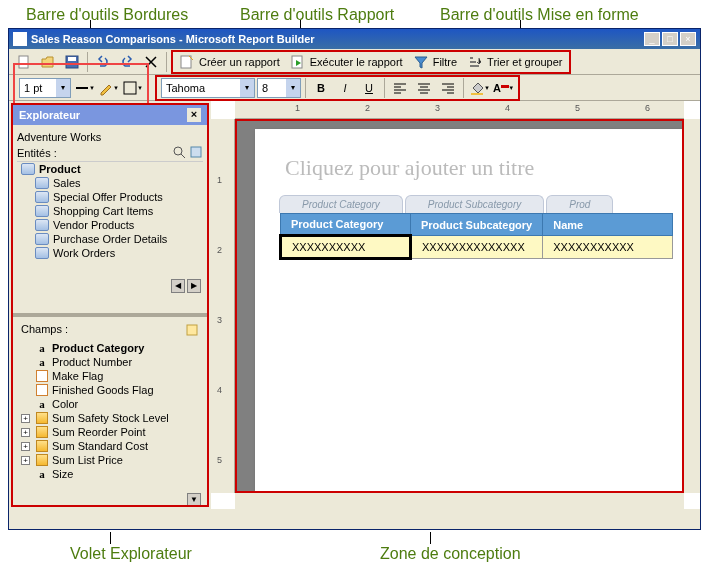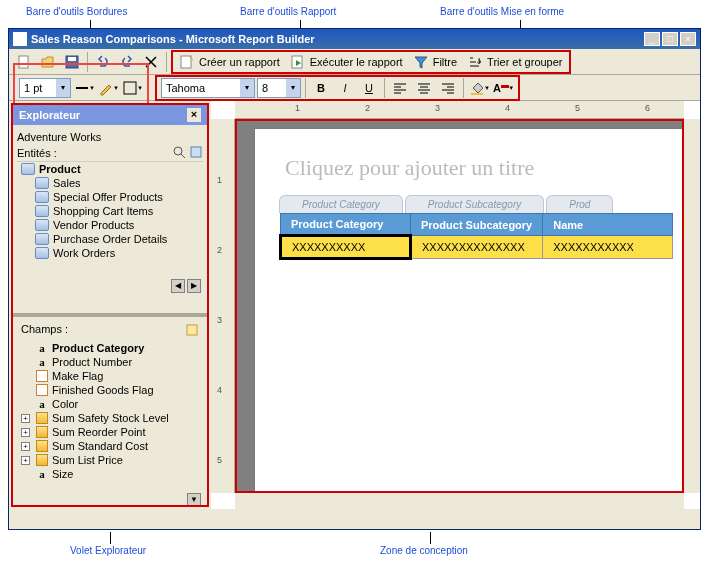--- a/index.html
+++ b/index.html
@@ -1,17 +1,17 @@
 <!DOCTYPE html>
 <html><head>
 <meta charset="utf-8">
 <style>
 * { box-sizing: border-box; margin: 0; padding: 0; font-family: Tahoma, sans-serif; font-size: 11px; }
 body { background: #fff; width: 709px; height: 569px; position: relative; overflow: hidden; }
-.annotation { position: absolute; font-size: 10px; color: #1d4ed8; }
+.annotation { position: absolute; font-size: 16px; color: #4d7c0f; }
 .window { position: absolute; left: 8px; top: 28px; width: 693px; height: 502px; border: 1px solid #0a246a; background: #ece9d8; }
 .titlebar { background: linear-gradient(#1e56c3,#3a6ea5); color: #fff; height: 20px; display: flex; align-items: center; padding: 0 4px; }
 .titlebar-icon { width: 14px; height: 14px; background: #fff; margin-right: 4px; display:inline-block; }
 .titlebar-text { flex:1; font-weight:bold; font-size: 11px; }
 .winbtns { display:flex; gap:2px; }
 .winbtn { width:16px; height:14px; background:#d4d0c8; border:1px solid #fff; font-size:9px; text-align:center; line-height:12px; cursor:pointer; }
 .menubar { background:#ece9d8; height:20px; display:flex; align-items:center; padding:0 6px; gap:2px; border-bottom:1px solid #aca899; }
 .menuitem { padding:2px 6px; cursor:pointer; }
 .menuitem u { text-decoration: underline; }
 .toolbar-row { display:flex; align-items:center; height:26px; background:#ece9d8; border-bottom:1px solid #aca899; padding:0 4px; gap:2px; }
@@ -40,21 +40,21 @@
 .design-wrap { flex:1; background:#fff; position:relative; }
 .ruler-top { position:absolute; left:24px; top:0; right:16px; height:18px; background:#ece9d8; border-bottom:1px solid #aca899; }
 .ruler-left { position:absolute; left:0; top:18px; width:24px; bottom:16px; background:#ece9d8; border-right:1px solid #aca899; }
 .design-area { position:absolute; left:24px; top:18px; right:16px; bottom:16px; background:#808080; border:2px solid #c00; overflow:hidden; }
 .page { position:absolute; left:18px; top:8px; width:600px; height:380px; background:#fff; box-shadow:2px 2px 4px rgba(0,0,0,.4); padding:20px; }
 .page-title-ph { font-size:22px; color:#bbb; font-family:Tahoma; padding:6px 0 14px 10px; }
 .tab-row { display:flex; gap:2px; margin-left:4px; }
 .tab { background:#e4e8ef; border:1px solid #c0c8d8; border-bottom:none; border-radius:6px 6px 0 0; padding:3px 22px; color:#8899aa; font-style:italic; font-size:10px; }
 .table { border-collapse:collapse; margin-left:4px; }
 .table th { background:#5b9bd5; color:#fff; font-weight:bold; text-align:left; padding:4px 10px; border:1px solid #3c78b0; min-width:130px; }
-.table td { border:1px solid #999; padding:4px 10px; background:#fde047; }
+.table td { border:1px solid #999; padding:4px 10px; background:#fef9c3; }
 .table td.active { border:3px solid #000; }
 .scroll-v { position:absolute; right:0; top:18px; width:16px; bottom:16px; background:#ece9d8; }
 .scroll-h { position:absolute; left:24px; bottom:0; right:16px; height:16px; background:#ece9d8; }
 .ann-line { position:absolute; background:#000; }
 svg.ico { width:16px; height:16px; }
 .entity-icon { width:14px; height:12px; background:linear-gradient(#dce6f4,#a4c0e4); border:1px solid #6a8cc0; border-radius:2px; }
 .field-a { font-weight:bold; font-family:Georgia,serif; font-size:11px; width:12px; display:inline-block; text-align:center; }
 .field-flag { width:12px; height:12px; border:1px solid #d08030; background:#fff; display:inline-block; position:relative; }
 .field-sum { width:12px; height:12px; background:linear-gradient(#ffe08a,#f5b830); border:1px solid #c08820; display:inline-block; }
 .plus { width:9px; height:9px; border:1px solid #808080; font-size:8px; line-height:7px; text-align:center; background:#fff; display:inline-block; margin-right:2px; }

